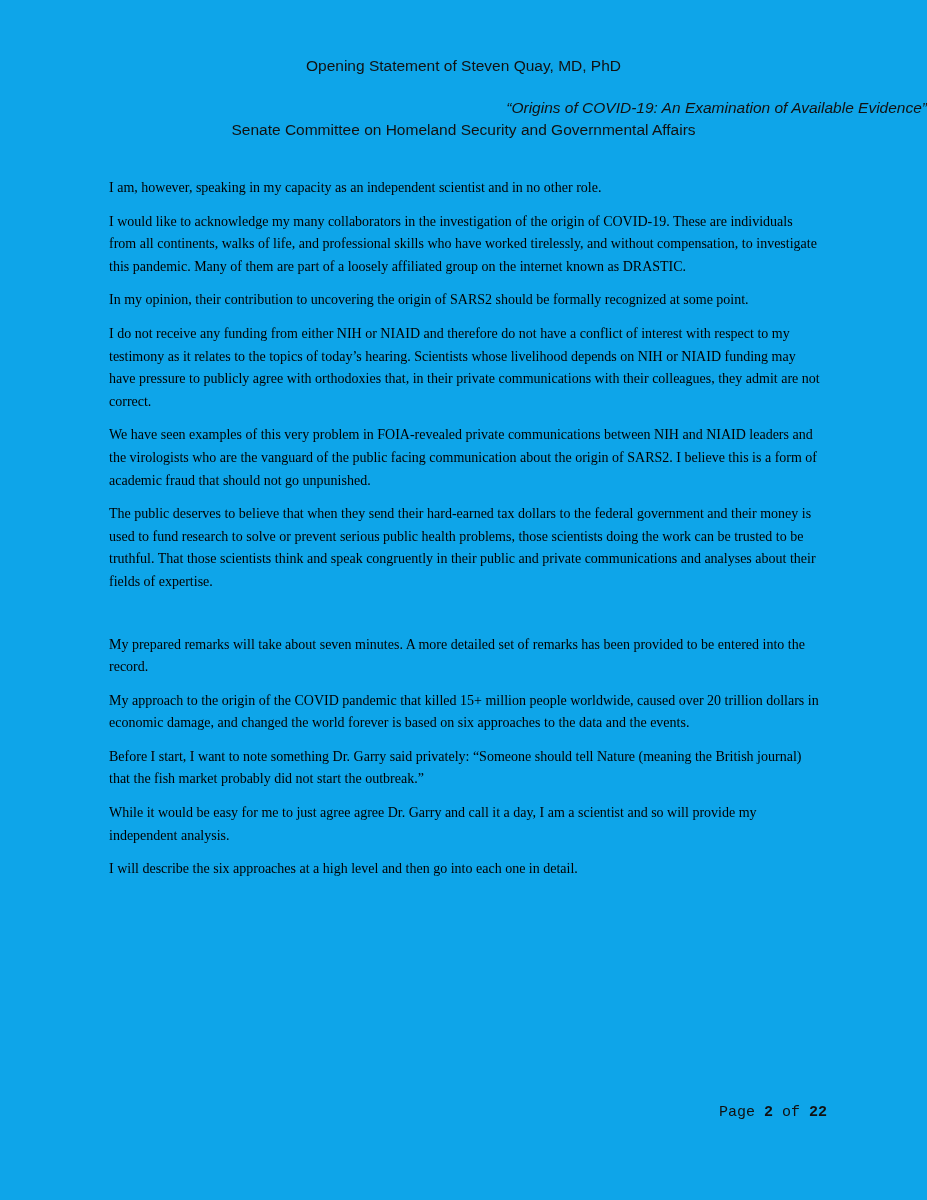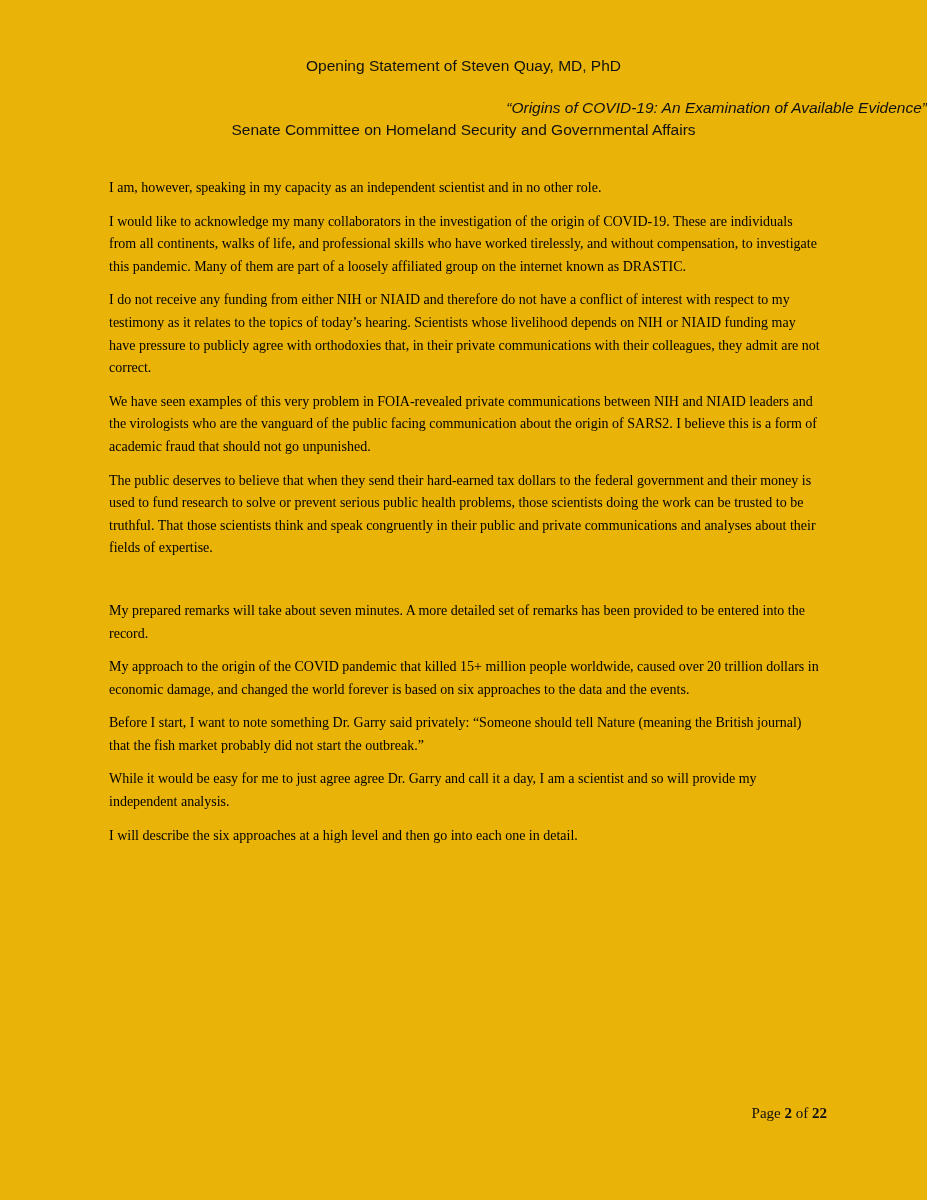--- a/index.html
+++ b/index.html
@@ -1,21 +1,21 @@
 <!DOCTYPE html>
 <html><head>
 <meta charset="utf-8">
 <style>
   * { margin: 0; padding: 0; box-sizing: border-box; }
   html, body { background: #ffffff; }
   .page {
     position: relative;
     width: 927px;
     height: 1200px;
-    background: #eab308;
+    background: #0ea5e9;
     color: #000000;
     overflow: hidden;
   }
   .doc-header {
     position: absolute;
     top: 55px;
     left: 0;
     width: 100%;
     text-align: center;
     font-family: "Liberation Sans", sans-serif;
@@ -35,21 +35,21 @@
     line-height: 22.6px;
     text-align: left;
     color: #000000;
   }
   .doc-body p { margin: 0 0 11px 0; }
   .doc-body p.extra-gap { margin-top: 40px; }
   .doc-footer {
     position: absolute;
     top: 1103px;
     right: 100px;
-    font-family: Liberation Serif, serif;
+    font-family: Liberation Mono, monospace;
     font-size: 15px;
     line-height: 20px;
     color: #111111;
   }
   .doc-footer b { font-weight: 700; }
 </style>
 </head>
 <body>
 
 <div class="page">
@@ -57,20 +57,21 @@
   <div class="doc-header">
     <div>Opening Statement of Steven Quay, MD, PhD</div>
     <div class="header-spacer"></div>
     <div class="hearing-title">“Origins of COVID-19: An Examination of Available Evidence”</div>
     <div>Senate Committee on Homeland Security and Governmental Affairs</div>
   </div>
 
   <div class="doc-body">
     <p>I am, however, speaking in my capacity as an independent scientist and in no other role.</p>
     <p>I would like to acknowledge my many collaborators in the investigation of the origin of COVID-19. These are individuals from all continents, walks of life, and professional skills who have worked tirelessly, and without compensation, to investigate this pandemic. Many of them are part of a loosely affiliated group on the internet known as DRASTIC.</p>
+    <p>In my opinion, their contribution to uncovering the origin of SARS2 should be formally recognized at some point.</p>
     <p>I do not receive any funding from either NIH or NIAID and therefore do not have a conflict of interest with respect to my testimony as it relates to the topics of today’s hearing. Scientists whose livelihood depends on NIH or NIAID funding may have pressure to publicly agree with orthodoxies that, in their private communications with their colleagues, they admit are not correct.</p>
     <p>We have seen examples of this very problem in FOIA-revealed private communications between NIH and NIAID leaders and the virologists who are the vanguard of the public facing communication about the origin of SARS2. I believe this is a form of academic fraud that should not go unpunished.</p>
     <p>The public deserves to believe that when they send their hard-earned tax dollars to the federal government and their money is used to fund research to solve or prevent serious public health problems, those scientists doing the work can be trusted to be truthful. That those scientists think and speak congruently in their public and private communications and analyses about their fields of expertise.</p>
     <p class="extra-gap">My prepared remarks will take about seven minutes. A more detailed set of remarks has been provided to be entered into the record.</p>
     <p>My approach to the origin of the COVID pandemic that killed 15+ million people worldwide, caused over 20 trillion dollars in economic damage, and changed the world forever is based on six approaches to the data and the events.</p>
     <p>Before I start, I want to note something Dr. Garry said privately: “Someone should tell Nature (meaning the British journal) that the fish market probably did not start the outbreak.”</p>
     <p>While it would be easy for me to just agree agree Dr. Garry and call it a day, I am a scientist and so will provide my independent analysis.</p>
     <p>I will describe the six approaches at a high level and then go into each one in detail.</p>
   </div>
 

